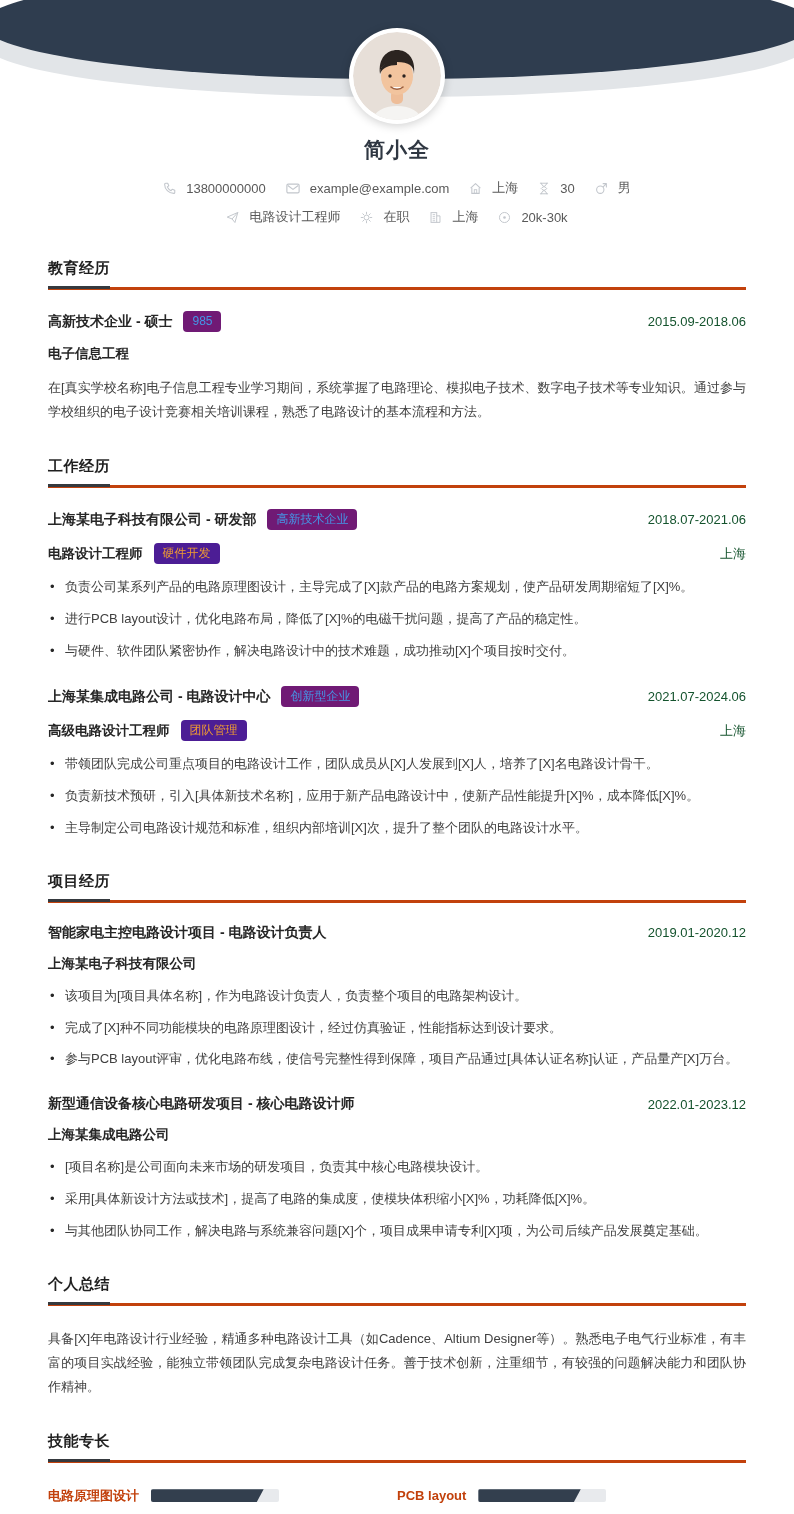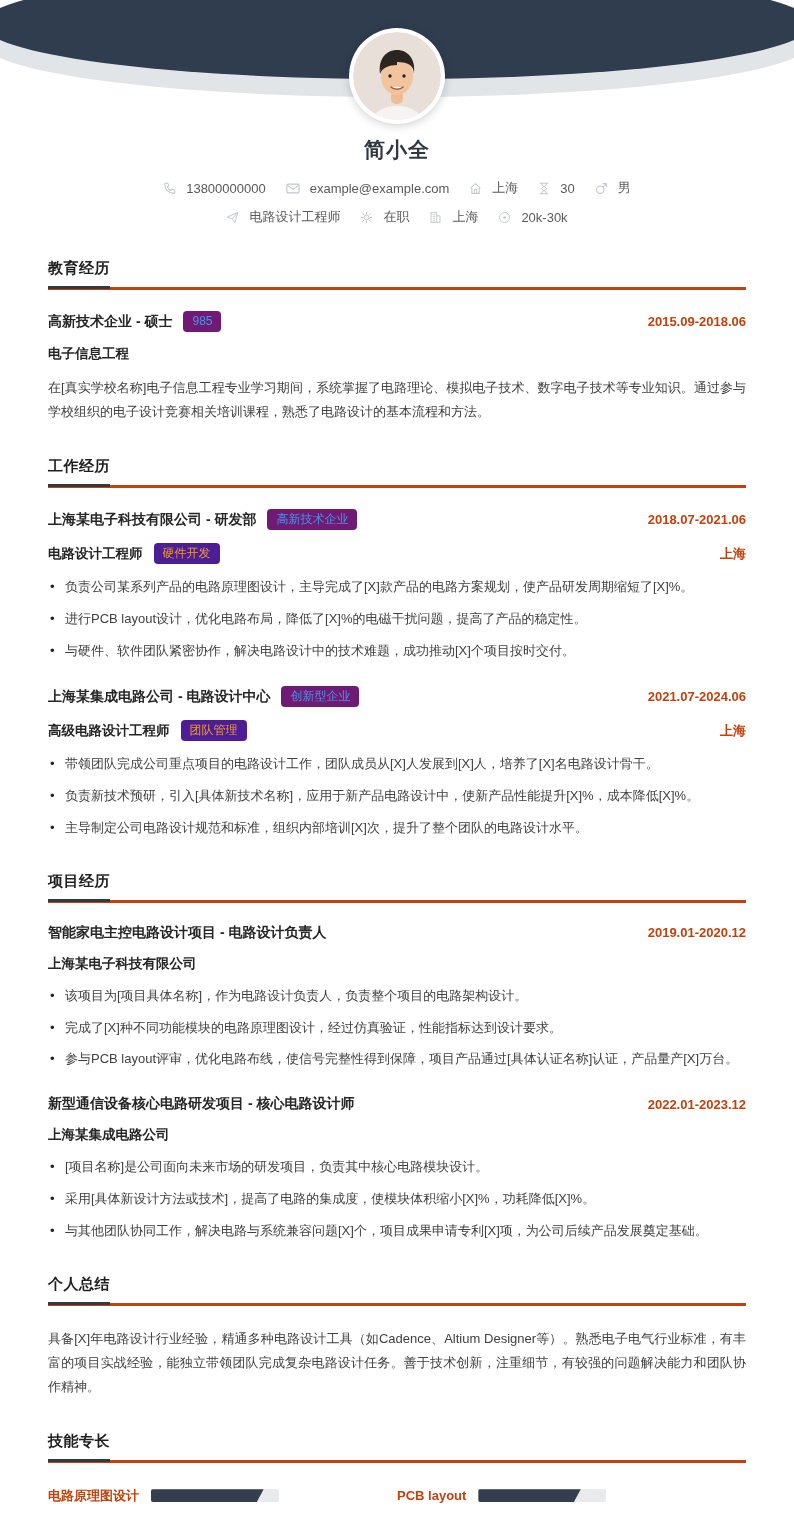--- a/index.html
+++ b/index.html
@@ -59,21 +59,21 @@
   .section-body { padding-top:21px; }
 
   .entry { margin-bottom:25px; }
   .entry:last-child { margin-bottom:0; }
   .entry-row {
     display:flex; justify-content:space-between; align-items:center;
     margin-bottom:13px;
   }
   .entry-title { font-size:14px; font-weight:bold; color:#262626; display:flex; align-items:center; }
   .entry-sub { font-size:13.5px; font-weight:bold; color:#262626; display:flex; align-items:center; }
-  .entry-date, .entry-loc { font-size:13px; font-weight:bold; color:#c2410c; white-space:nowrap; }
+  .entry-date, .entry-loc { font-size:13px; font-weight:normal; color:#14532d; white-space:nowrap; }
 
   .badge {
     display:inline-block; margin-left:11px; padding:3px 9px;
     font-size:12px; font-weight:normal; border-radius:4px; line-height:1.25;
   }
   .badge-blue  { background:#701a75; color:#4596e6; }
   .badge-orange{ background:#4c1d95; color:#ee9a33; }
 
   .paragraph {
     margin:0; font-size:13px; line-height:1.85; color:#404040;

